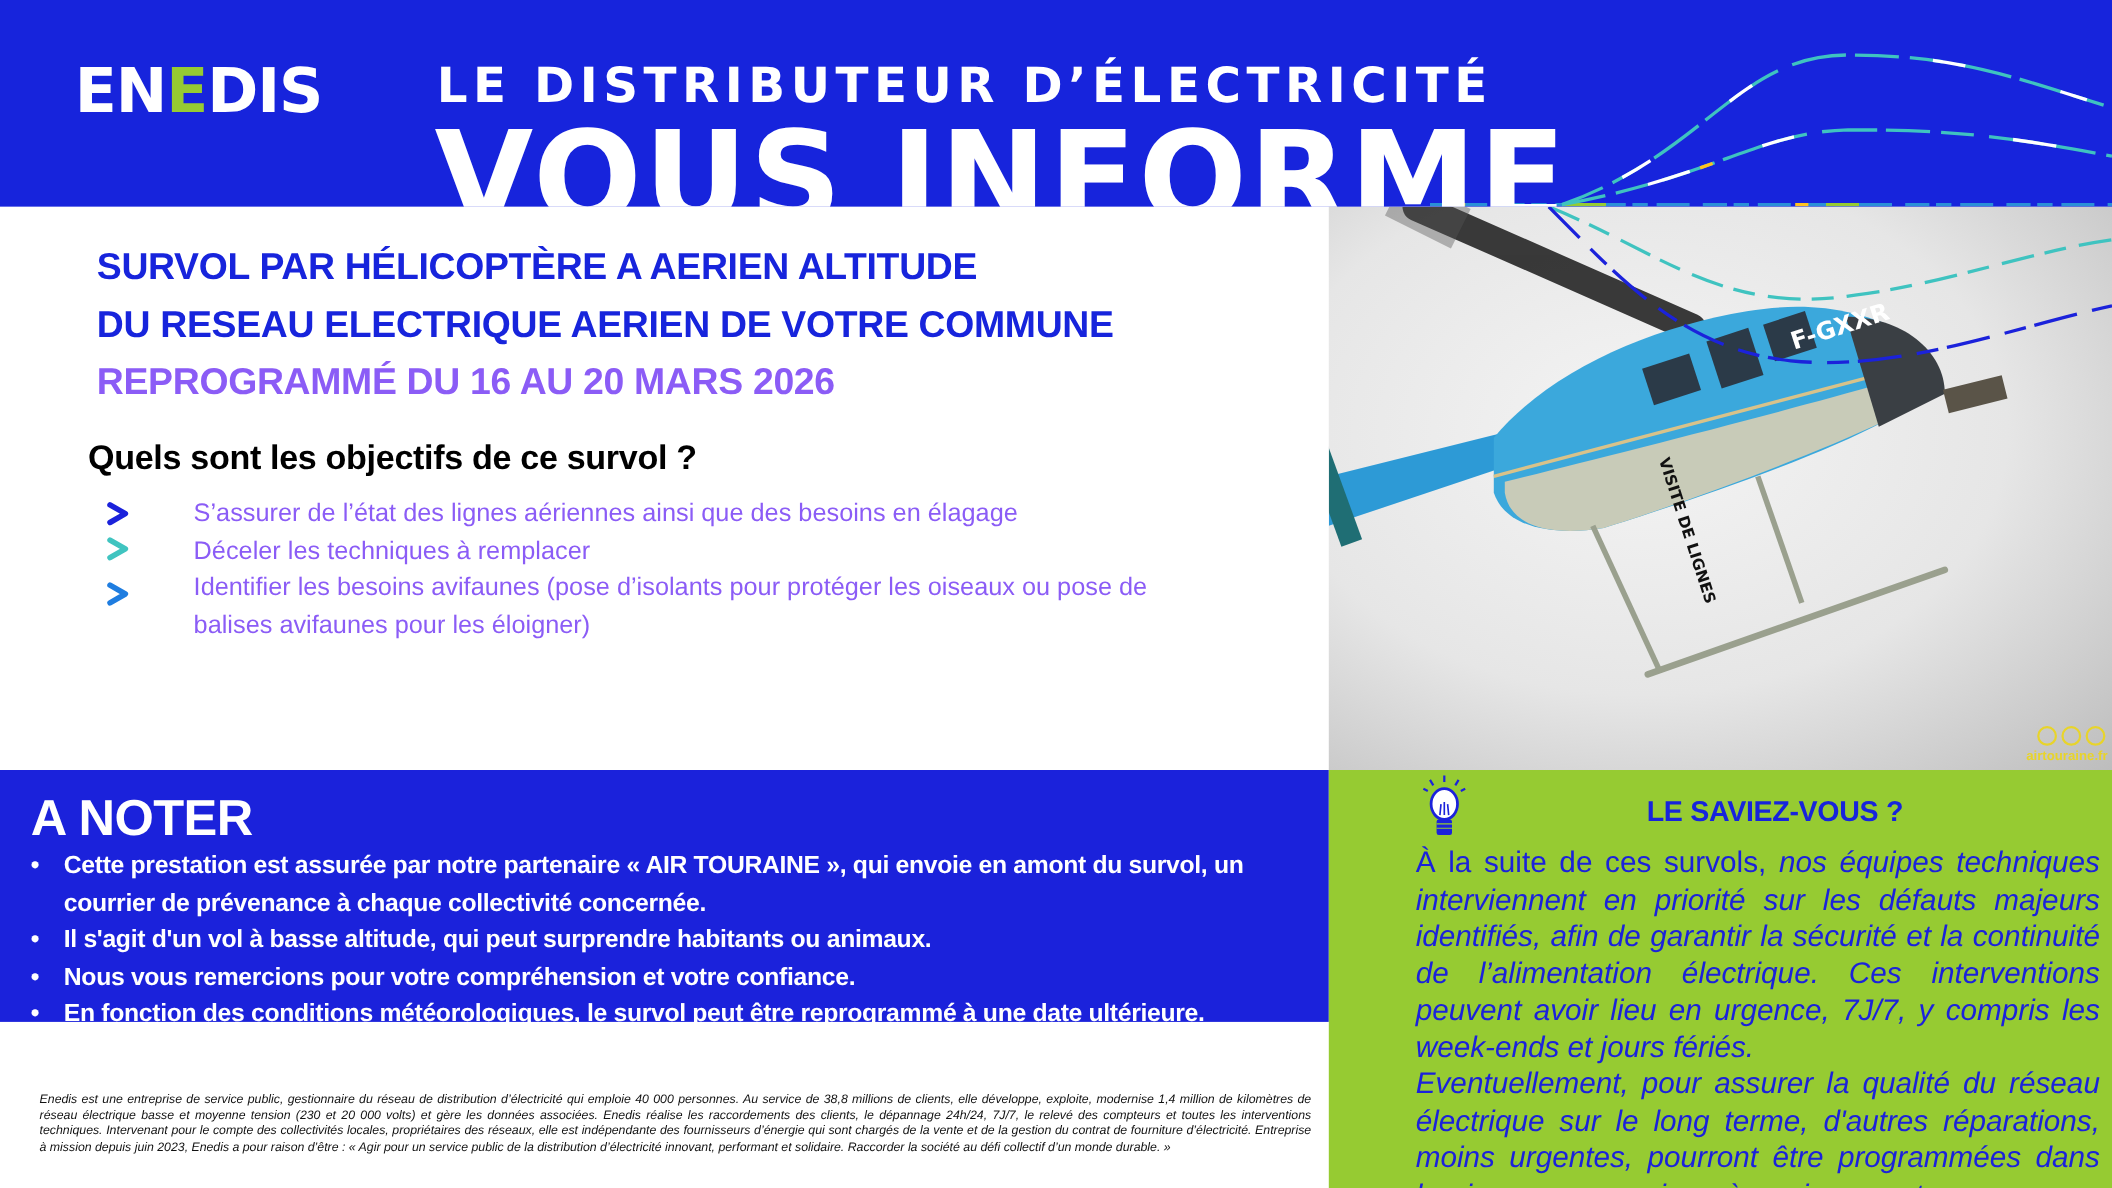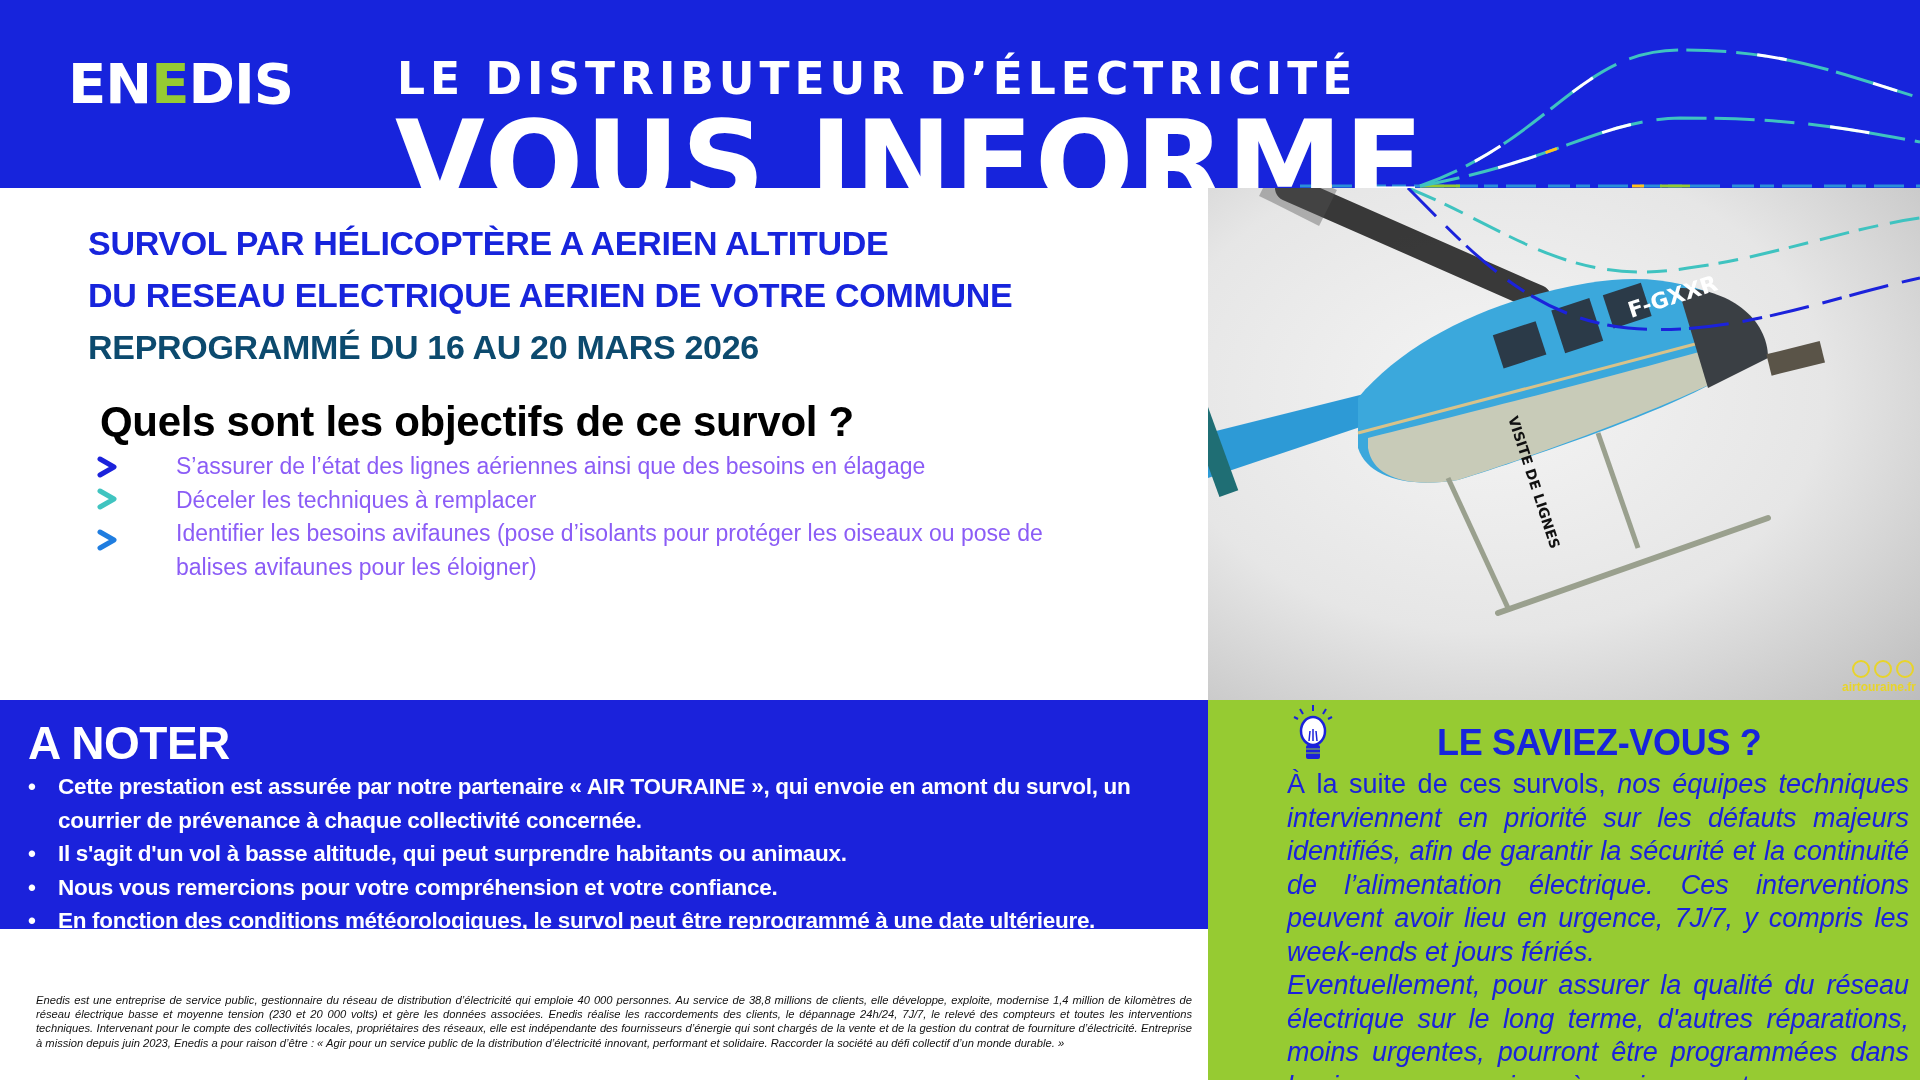--- a/index.html
+++ b/index.html
@@ -9,22 +9,22 @@
   .logo span { font-family:"DejaVu Sans", sans-serif; font-weight:bold; font-size:56px; line-height:52px; letter-spacing:-1px; color:#ffffff; }
   .logo .green { color:#96cb32; }
   .headline-top { position:absolute; left:397px; top:52px; font-family:"DejaVu Sans", sans-serif; font-weight:bold; font-size:44px; letter-spacing:5px; color:#ffffff; line-height:54px; white-space:nowrap; }
   .headline-big { position:absolute; left:395px; top:98px; font-family:"DejaVu Sans", sans-serif; font-weight:bold; font-size:116px; letter-spacing:2px; color:#ffffff; line-height:130px; white-space:nowrap; }
   .header-lines { position:absolute; left:0; top:0; }
 
   .main-panel { position:absolute; left:0; top:188px; width:1208px; height:512px; background:#ffffff; }
   .title1, .title2, .title3 { position:absolute; left:88px; font-weight:bold; font-size:34px; white-space:nowrap; letter-spacing:-0.3px; }
   .title1 { top:224px; color:#1724dc; }
   .title2 { top:276px; color:#1724dc; }
-  .title3 { top:328px; color:#0c4a6e; }
-  .obj-heading { position:absolute; left:100px; top:398px; font-size:42px; color:#000000; font-weight:bold; letter-spacing:-0.3px; white-space:nowrap; }
+  .title3 { top:328px; color:#8b5cf6; }
+  .obj-heading { position:absolute; left:80px; top:398px; font-size:31px; color:#000000; font-weight:bold; letter-spacing:-0.3px; white-space:nowrap; }
   .obj-list { position:absolute; left:96px; top:450px; width:1020px; }
   .obj-item { position:relative; padding-left:80px; font-size:23px; line-height:33.5px; color:#8b5cf6; }
   .chev { position:absolute; left:0; width:22px; height:22px; }
 
   .photo { position:absolute; left:1208px; top:188px; width:712px; height:512px; overflow:hidden; background:radial-gradient(ellipse at 40% 40%, #f4f4f4 0%, #e6e6e6 55%, #bdbdbd 100%); }
   .photo-credit { position:absolute; right:4px; bottom:6px; font-size:12px; color:#e8d42a; font-weight:bold; }
   .photo-credit-icons { position:absolute; right:6px; bottom:22px; display:flex; gap:4px; }
   .photo-credit-icons div { width:14px; height:14px; border:2px solid #e8d42a; border-radius:50%; }
 
   .note-panel { position:absolute; left:0; top:700px; width:1208px; height:229px; background:#1b22db; }
@@ -32,21 +32,21 @@
   .note-list { position:absolute; left:28px; top:70px; width:1170px; }
   .note-item { position:relative; padding-left:30px; font-size:22.5px; font-weight:bold; line-height:33.5px; color:#ffffff; letter-spacing:-0.3px; }
   .note-item .bullet { position:absolute; left:0; top:0; }
   .note-item .u { text-decoration:underline; text-underline-offset:3px; }
 
   .footer { position:absolute; left:0; top:965px; width:1208px; height:83px; background:#ffffff; }
   .footer-text { position:absolute; left:36px; top:28px; width:1156px; font-size:11.2px; font-style:italic; line-height:14.2px; color:#111111; text-align:justify; }
 
   .green-panel { position:absolute; left:1208px; top:700px; width:712px; height:380px; background:#96cb32; }
   .bulb { position:absolute; left:1290px; top:703px; width:46px; height:62px; }
-  .saviez-title { position:absolute; left:1437px; top:722px; font-size:36px; font-weight:bold; color:#1724dc; letter-spacing:-0.3px; }
+  .saviez-title { position:absolute; left:1497px; top:722px; font-size:26px; font-weight:bold; color:#1724dc; letter-spacing:-0.3px; }
   .saviez-body { position:absolute; left:1287px; top:768px; width:622px; font-size:27px; line-height:33.5px; color:#1b22db; text-align:justify; }
   .saviez-body p { margin:0; }
   .saviez-body i { font-style:italic; }
 </style>
 </head>
 <body>
 
 <div class="header">
   <svg class="header-lines" width="1920" height="188" viewBox="0 0 1920 188">
     <line x1="1300" y1="186" x2="1920" y2="186" stroke="#2a8fd8" stroke-width="3" stroke-dasharray="14 8 30 12 22 6"></line>

